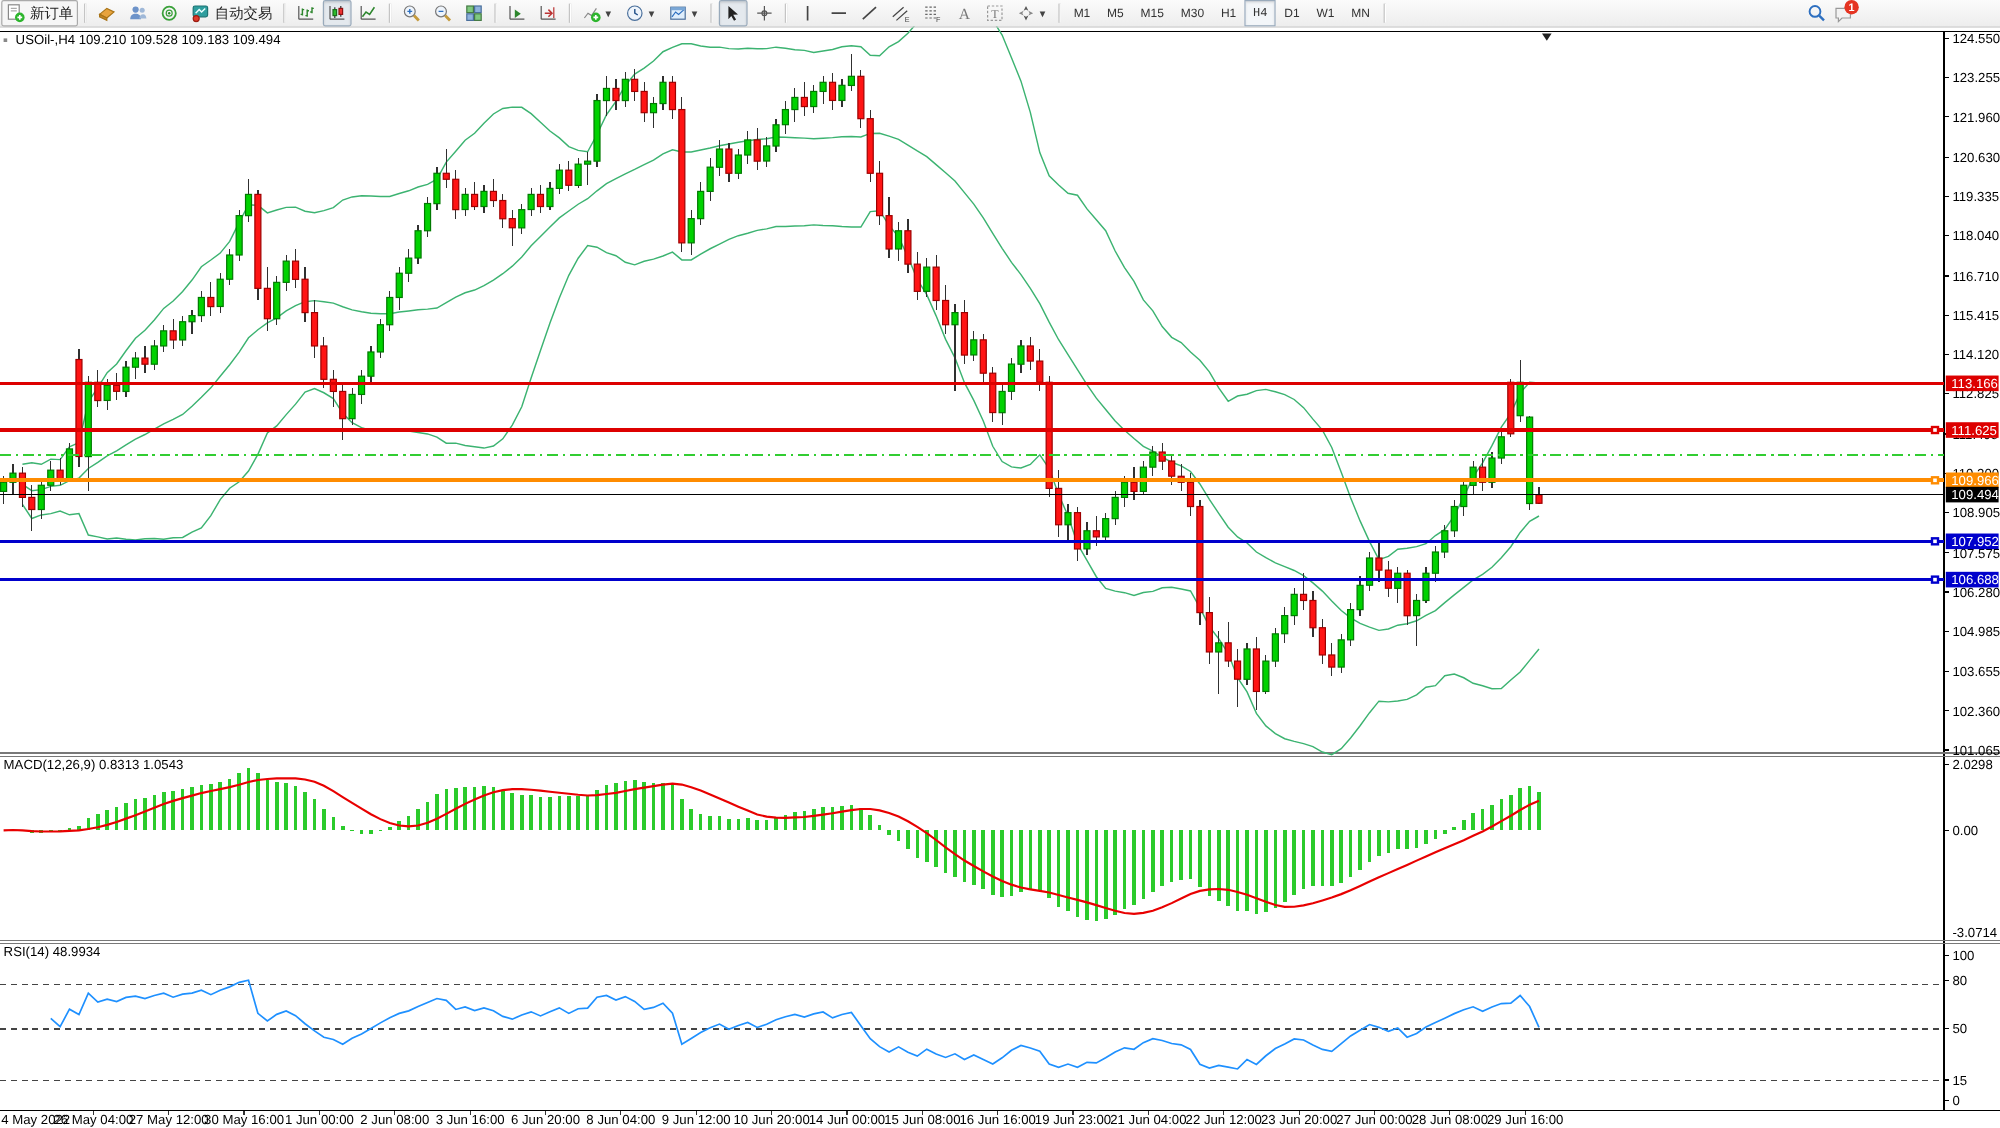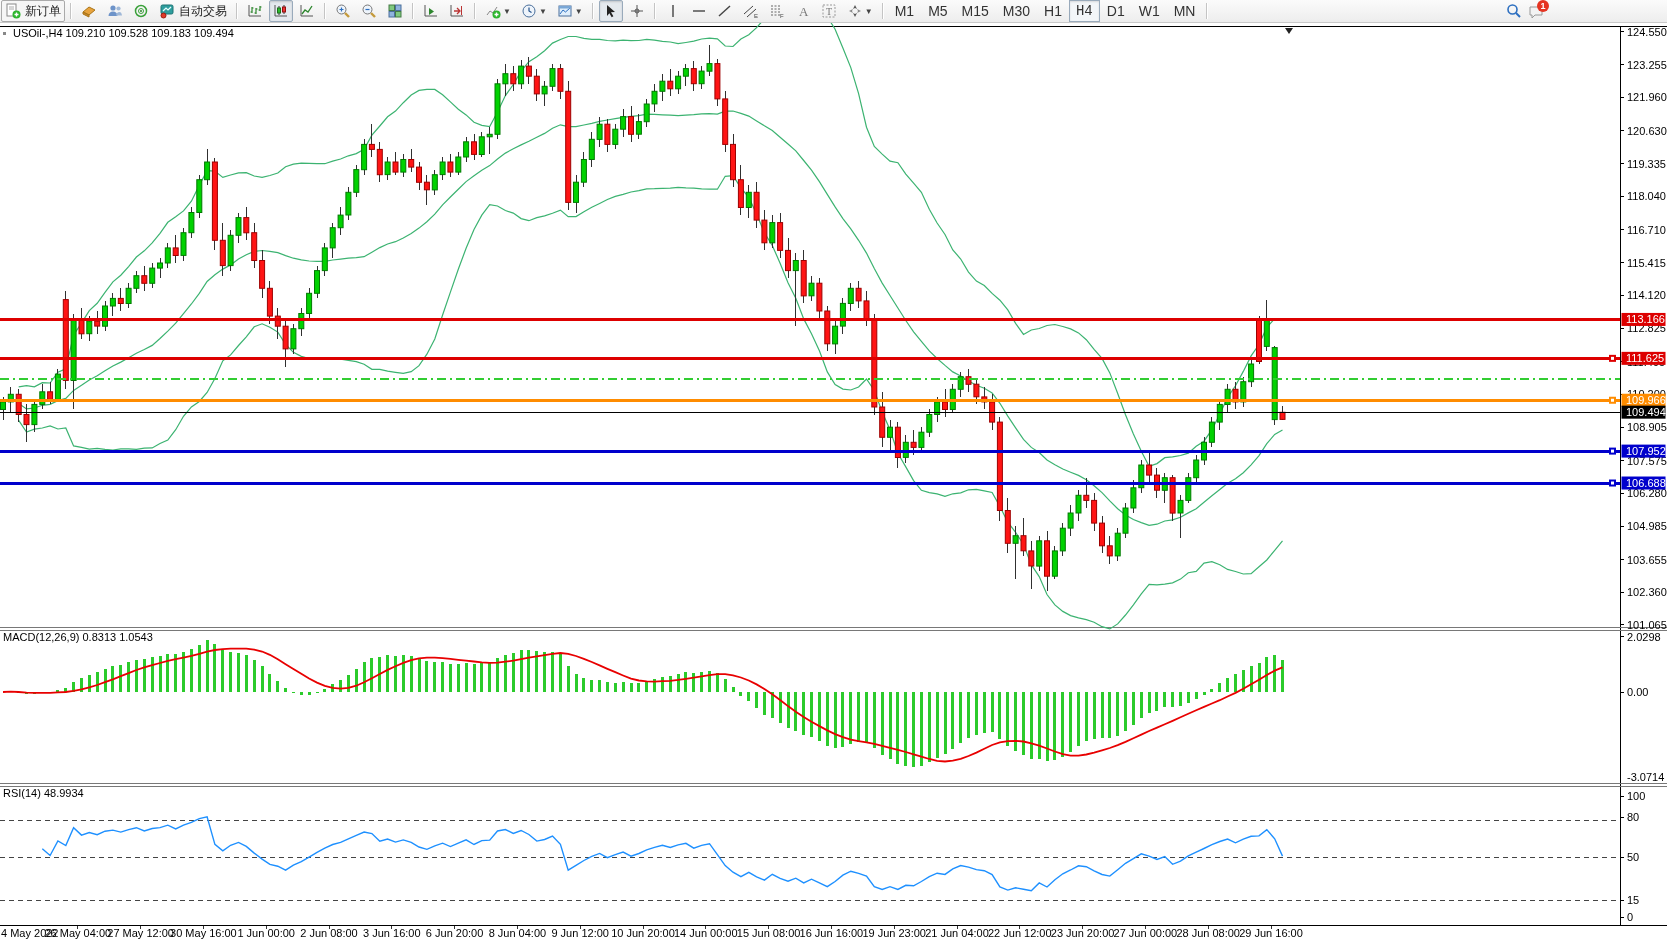--- a/index.html
+++ b/index.html
@@ -6,21 +6,21 @@
   body{width:1667px;height:940px;overflow:hidden;font-family:"Liberation Sans",sans-serif;position:relative;}
   
   .toolbar{position:absolute;left:0;top:0;width:1667px;height:22px;background:linear-gradient(#fbfbfb,#ededed);border-bottom:1px solid #c9c9c9;display:flex;align-items:center;z-index:5;font-size:12px;color:#222;}
   .tb{display:flex;align-items:center;height:20px;padding:0 3px;margin:0 1px;border:1px solid transparent;border-radius:2px;cursor:default;white-space:nowrap;}
   .tb.pressed{background:#e4e9ee;border-color:#9ab;box-shadow:inset 0 1px 2px rgba(0,0,0,.15);}
   .tb.bordered{border-color:#aaa;background:#f6f6f6;}
   .tb .lbl{margin-left:4px;}
   .sep{width:1px;height:16px;background:#c4c4c4;margin:0 4px;border-right:1px solid #fff;}
   .caret{font-size:8px;color:#444;margin-left:2px;}
   .icon16{width:16px;height:16px;display:block;}
-  .tfbtn{font-size:14px;color:#333;padding:0 6px;height:20px;display:flex;align-items:center;border:1px solid transparent;margin:0;}
+  .tfbtn{font-size:10px;color:#333;padding:0 6px;height:20px;display:flex;align-items:center;border:1px solid transparent;margin:0;}
   .tfbtn.active{background:#f3f6f9;border-color:#9ab;box-shadow:inset 0 1px 2px rgba(0,0,0,.12);font-family:Liberation Mono, monospace;}
   .tb-right{position:absolute;left:1506px;top:0;height:22px;display:flex;align-items:center;}
   .badge{position:absolute;top:-1px;left:9px;background:#e53422;color:#fff;border-radius:50%;width:12px;height:12px;font-size:9px;line-height:12px;text-align:center;font-weight:bold;}
   .chat-wrap{position:relative;width:20px;height:20px;margin-left:6px;}
   
   #chart-svg{position:absolute;left:0;top:0;}
 </style>
 </head>
 <body>
 

